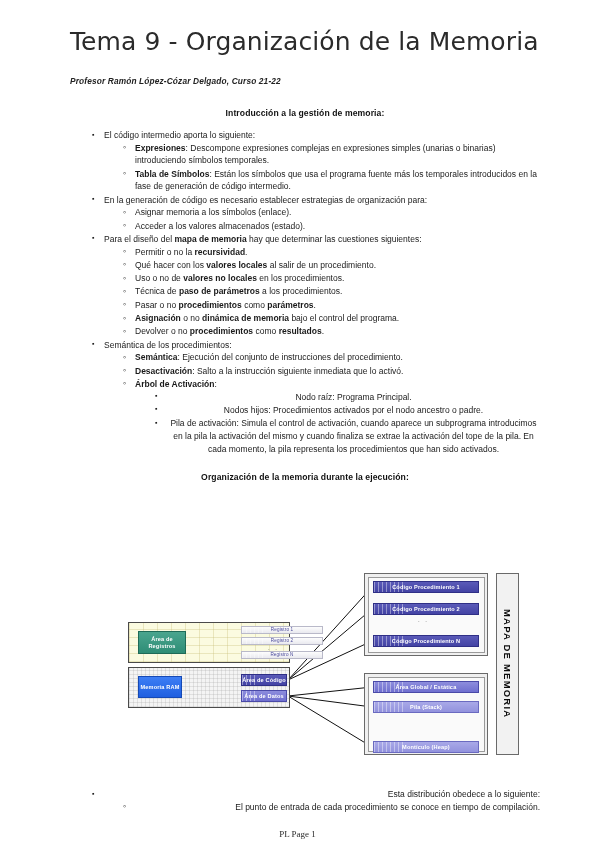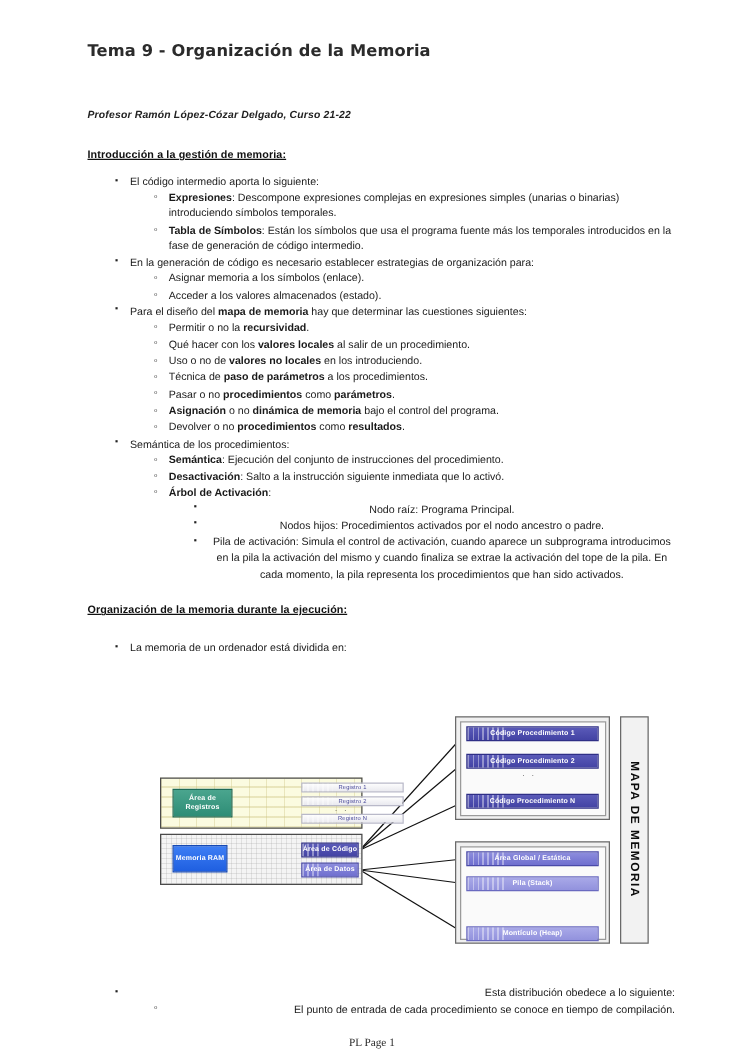--- a/index.html
+++ b/index.html
@@ -23,42 +23,42 @@
     background: #fff;
   }
   .content {
     position: absolute;
     left: 70px;
     top: 30px;
     width: 470px;
   }
   h1.doc-title {
     font-family: "DejaVu Sans", sans-serif;
-    font-weight: 700;
-    font-size: 13px;
+    font-weight: 400;
+    font-size: 25px;
     line-height: 24px;
     letter-spacing: 0.1px;
-    margin: 0 0 32px 0;
+    margin: 0 0 22px 0;
     color: #2b2b2b;
   }
   .author {
     font-size: 8.3px;
     font-style: italic;
     font-weight: bold;
     color: #222;
     margin: 0 0 22px 0;
     letter-spacing: 0.15px;
   }
   .section-head {
     font-size: 8.6px;
     font-weight: bold;
-    text-decoration: underline;
     margin: 0 0 11px 0;
     color: #111;
     letter-spacing: 0.1px;
+    text-align: center;
   }
   ul.lvl1 {
     list-style: none;
     margin: 0;
     padding: 0 0 0 22px;
   }
   ul.lvl1 > li {
     position: relative;
     font-size: 8.5px;
     line-height: 12.6px;
@@ -288,21 +288,21 @@
           <li><span>Asignar memoria a los símbolos (enlace).</span></li>
           <li><span>Acceder a los valores almacenados (estado).</span></li>
         </ul>
       </li>
 
       <li>
         <span>Para el diseño del </span><b>mapa de memoria</b><span> hay que determinar las cuestiones siguientes:</span>
         <ul class="lvl2">
           <li><span>Permitir o no la </span><b>recursividad</b><span>.</span></li>
           <li><span>Qué hacer con los </span><b>valores locales</b><span> al salir de un procedimiento.</span></li>
-          <li><span>Uso o no de </span><b>valores no locales</b><span> en los introduciendo.</span></li>
+          <li><span>Uso o no de </span><b>valores no locales</b><span> en los procedimientos.</span></li>
           <li><span>Técnica de </span><b>paso de parámetros</b><span> a los procedimientos.</span></li>
           <li><span>Pasar o no </span><b>procedimientos</b><span> como </span><b>parámetros</b><span>.</span></li>
           <li><b>Asignación</b><span> o no </span><b>dinámica de memoria</b><span> bajo el control del programa.</span></li>
           <li><span>Devolver o no </span><b>procedimientos</b><span> como </span><b>resultados</b><span>.</span></li>
         </ul>
       </li>
 
       <li>
         <span>Semántica de los procedimientos:</span>
         <ul class="lvl2">
@@ -319,23 +319,20 @@
         </ul>
       </li>
     </ul>
 
     <div class="spacer-md"></div>
 
     <div class="section-head">Organización de la memoria durante la ejecución:</div>
 
     <div class="spacer-sm"></div>
 
-    <ul class="lvl1">
-      <li><span>La memoria de un ordenador está dividida en:</span></li>
-    </ul>
 
   </div>
 
   <div class="diagram">
 
     <svg class="diag-svg" viewBox="0 0 392 212">
       <defs>
         <marker id="dotm" markerWidth="6" markerHeight="6" refX="3" refY="3" orient="auto">
           <circle cx="3" cy="3" r="2.4" fill="#111"></circle>
         </marker>

